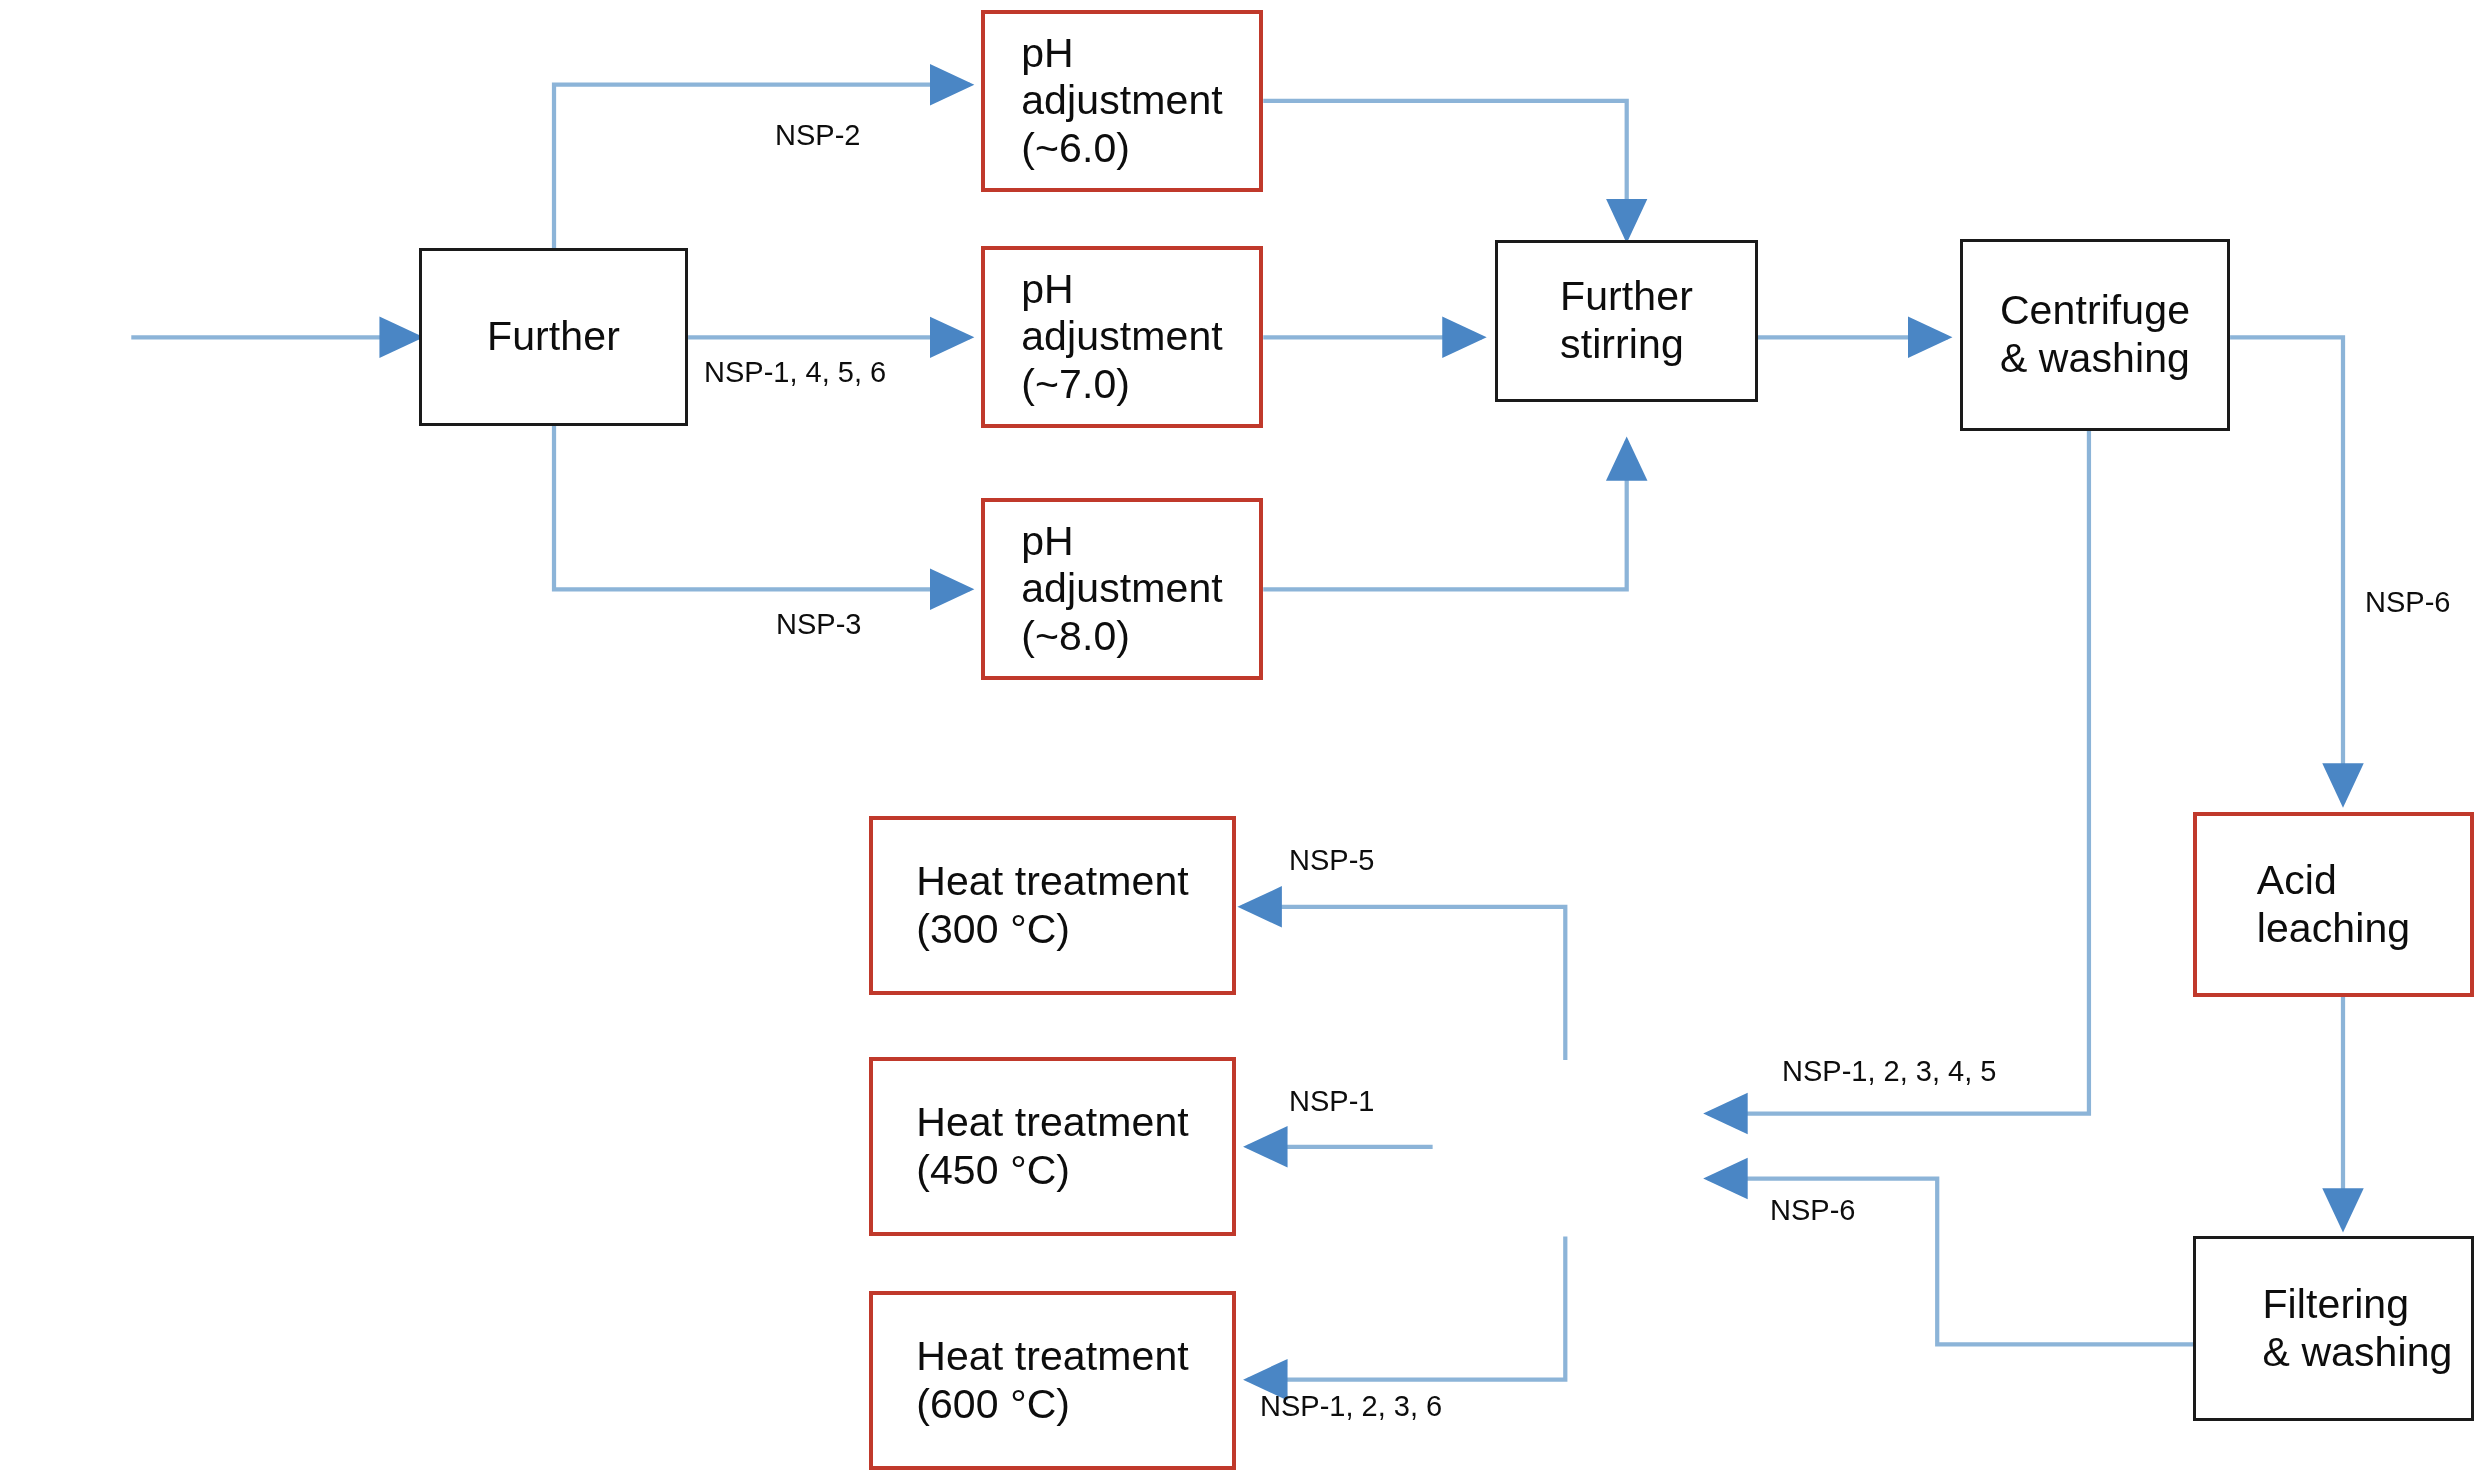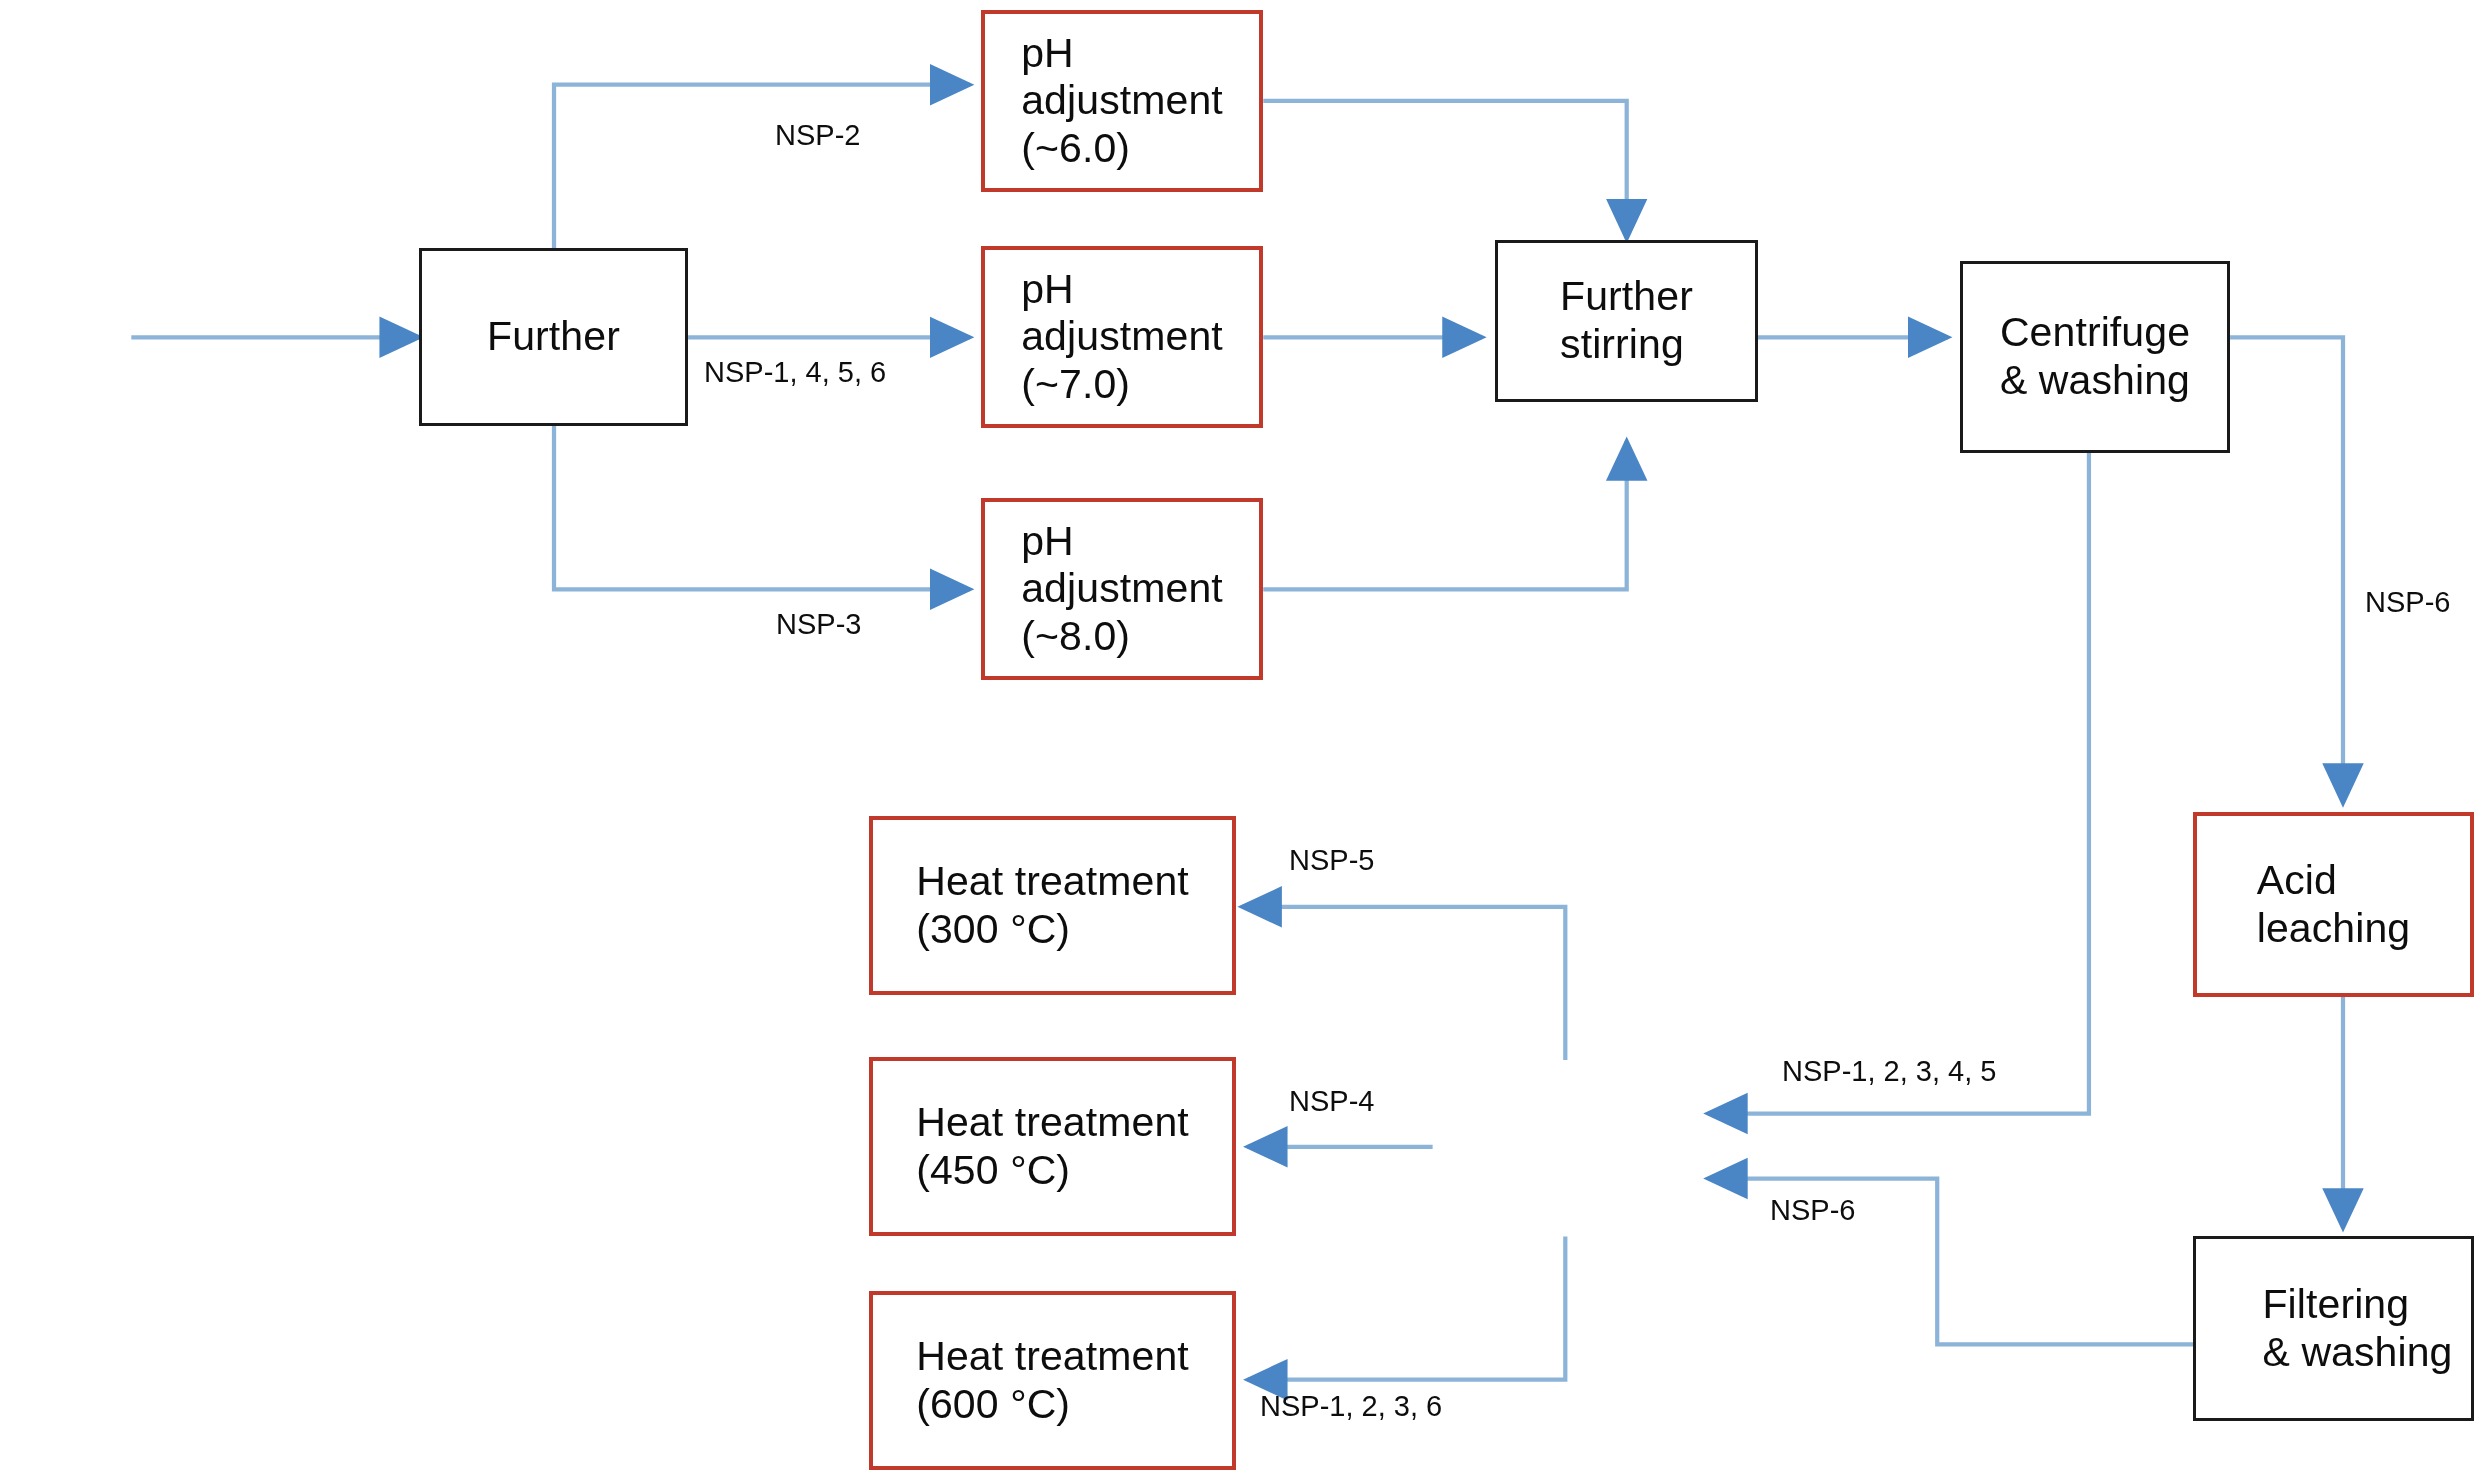--- a/index.html
+++ b/index.html
@@ -99,21 +99,21 @@
     <span class="txt">pH
 adjustment
 (~8.0)</span>
   </div>
 
   <div class="node black" style="left:1495px;top:240px;width:263px;height:162px;">
     <span class="txt">Further
 stirring</span>
   </div>
 
-  <div class="node black" style="left:1960px;top:239px;width:270px;height:192px;margin-top:22px;">
+  <div class="node black" style="left:1960px;top:239px;width:270px;height:192px;">
     <span class="txt">Centrifuge
 &amp; washing</span>
   </div>
 
   <div class="node red" style="left:2193px;top:812px;width:281px;height:185px;">
     <span class="txt">Acid
 leaching</span>
   </div>
 
   <div class="node black" style="left:2193px;top:1236px;width:281px;height:185px;padding-left:48px;">
@@ -140,21 +140,21 @@
   <div class="edge-label" style="left:775px;top:119px;">NSP-2</div>
 
   <div class="edge-label" style="left:704px;top:356px;">NSP-1, 4, 5, 6</div>
 
   <div class="edge-label" style="left:776px;top:608px;">NSP-3</div>
 
   <div class="edge-label" style="left:2365px;top:586px;">NSP-6</div>
 
   <div class="edge-label" style="left:1289px;top:844px;">NSP-5</div>
 
-  <div class="edge-label" style="left:1289px;top:1085px;">NSP-4</div>
+  <div class="edge-label" style="left:1289px;top:1085px;">NSP-1</div>
 
   <div class="edge-label" style="left:1782px;top:1055px;">NSP-1, 2, 3, 4, 5</div>
 
   <div class="edge-label" style="left:1770px;top:1194px;">NSP-6</div>
 
   <div class="edge-label" style="left:1260px;top:1390px;">NSP-1, 2, 3, 6</div>
 
 </div>
 
 

